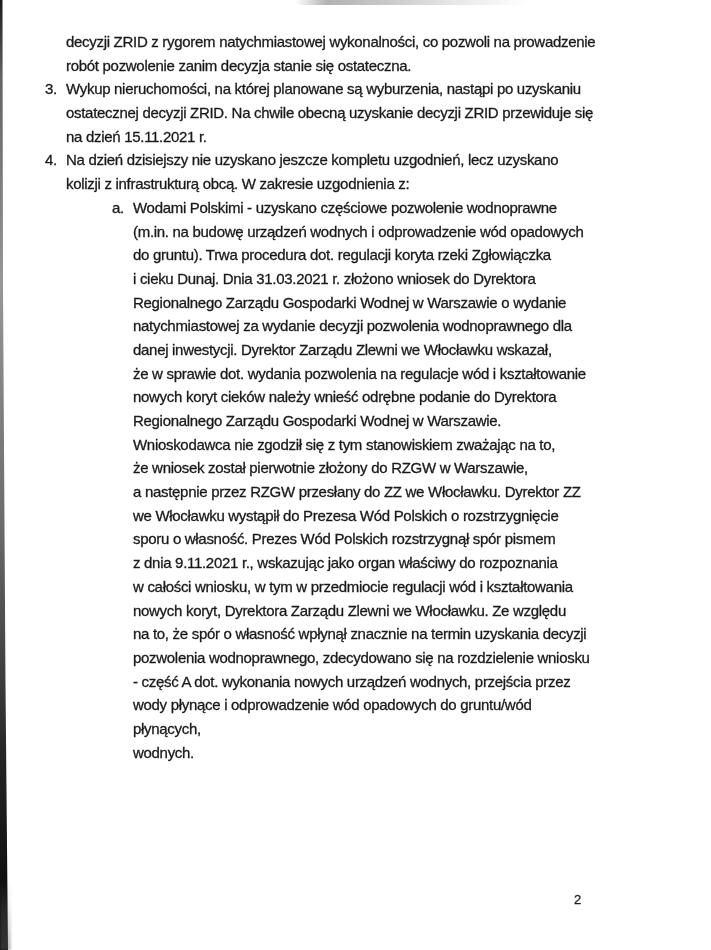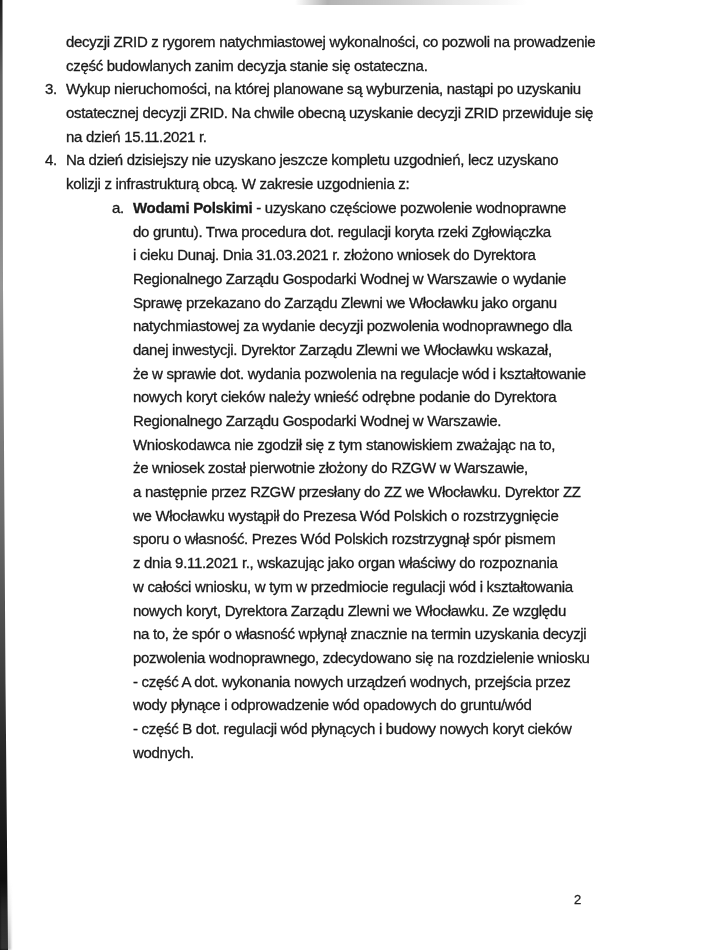--- a/index.html
+++ b/index.html
@@ -43,79 +43,79 @@
     font-size: 15px; line-height: 23.7px;
     color: #1a1a1a;
     letter-spacing: -0.3px;
     -webkit-text-stroke: 0.3px #1a1a1a;
   }
   .ln { position: relative; white-space: nowrap; height: 23.7px; }
   .base { padding-left: 21px; }
   .sub  { padding-left: 88px; }
   .marker { position: absolute; left: 0; top: 0; }
   .sub-marker { left: 67px; }
-  .bold { font-weight: bold; }
+  .bold { font-weight: normal; }
   .page-number {
     position: absolute; left: 574px; top: 892px;
     font-size: 13px; color: #222;
     -webkit-text-stroke: 0.3px #222;
   }
 </style>
 </head>
 <body>
 
 <div class="page">
 
   <div class="top-streak"></div>
   <div class="edge-line"></div>
   <div class="bottom-smudge"></div>
 
   <div class="content">
 
     <div class="ln base">decyzji ZRID z rygorem natychmiastowej wykonalności, co pozwoli na prowadzenie</div>
-    <div class="ln base">część budowlanych zanim decyzja stanie się ostateczna.</div>
+    <div class="ln base">robót pozwolenie zanim decyzja stanie się ostateczna.</div>
 
     <div class="ln base">
       <span class="marker">3.</span>
       <span>Wykup nieruchomości, na której planowane są wyburzenia, nastąpi po uzyskaniu</span>
     </div>
     <div class="ln base">ostatecznej decyzji ZRID. Na chwile obecną uzyskanie decyzji ZRID przewiduje się</div>
     <div class="ln base">na dzień 15.11.2021 r.</div>
 
     <div class="ln base">
       <span class="marker">4.</span>
       <span>Na dzień dzisiejszy nie uzyskano jeszcze kompletu uzgodnień, lecz uzyskano</span>
     </div>
     <div class="ln base">kolizji z infrastrukturą obcą. W zakresie uzgodnienia z:</div>
 
     <div class="ln sub">
       <span class="marker sub-marker">a.</span>
       <span class="bold">Wodami Polskimi</span><span> - uzyskano częściowe pozwolenie wodnoprawne</span>
     </div>
+    <div class="ln sub">(m.in. na budowę urządzeń wodnych i odprowadzenie wód opadowych</div>
     <div class="ln sub">do gruntu). Trwa procedura dot. regulacji koryta rzeki Zgłowiączka</div>
     <div class="ln sub">i cieku Dunaj. Dnia 31.03.2021 r. złożono wniosek do Dyrektora</div>
     <div class="ln sub">Regionalnego Zarządu Gospodarki Wodnej w Warszawie o wydanie</div>
-    <div class="ln sub">Sprawę przekazano do Zarządu Zlewni we Włocławku jako organu</div>
     <div class="ln sub">natychmiastowej za wydanie decyzji pozwolenia wodnoprawnego dla</div>
     <div class="ln sub">danej inwestycji. Dyrektor Zarządu Zlewni we Włocławku wskazał,</div>
     <div class="ln sub">że w sprawie dot. wydania pozwolenia na regulacje wód i kształtowanie</div>
     <div class="ln sub">nowych koryt cieków należy wnieść odrębne podanie do Dyrektora</div>
     <div class="ln sub">Regionalnego Zarządu Gospodarki Wodnej w Warszawie.</div>
     <div class="ln sub">Wnioskodawca nie zgodził się z tym stanowiskiem zważając na to,</div>
     <div class="ln sub">że wniosek został pierwotnie złożony do RZGW w Warszawie,</div>
     <div class="ln sub">a następnie przez RZGW przesłany do ZZ we Włocławku. Dyrektor ZZ</div>
     <div class="ln sub">we Włocławku wystąpił do Prezesa Wód Polskich o rozstrzygnięcie</div>
     <div class="ln sub">sporu o własność. Prezes Wód Polskich rozstrzygnął spór pismem</div>
     <div class="ln sub">z dnia 9.11.2021 r., wskazując jako organ właściwy do rozpoznania</div>
     <div class="ln sub">w całości wniosku, w tym w przedmiocie regulacji wód i kształtowania</div>
     <div class="ln sub">nowych koryt, Dyrektora Zarządu Zlewni we Włocławku. Ze względu</div>
     <div class="ln sub">na to, że spór o własność wpłynął znacznie na termin uzyskania decyzji</div>
     <div class="ln sub">pozwolenia wodnoprawnego, zdecydowano się na rozdzielenie wniosku</div>
     <div class="ln sub">- część A dot. wykonania nowych urządzeń wodnych, przejścia przez</div>
     <div class="ln sub">wody płynące i odprowadzenie wód opadowych do gruntu/wód</div>
-    <div class="ln sub">- część B dot. regulacji wód płynących i budowy nowych koryt cieków</div>
+    <div class="ln sub">płynących,</div>
     <div class="ln sub">wodnych.</div>
 
   </div>
 
   <div class="page-number">2</div>
 
 </div>
 
 </body></html>

